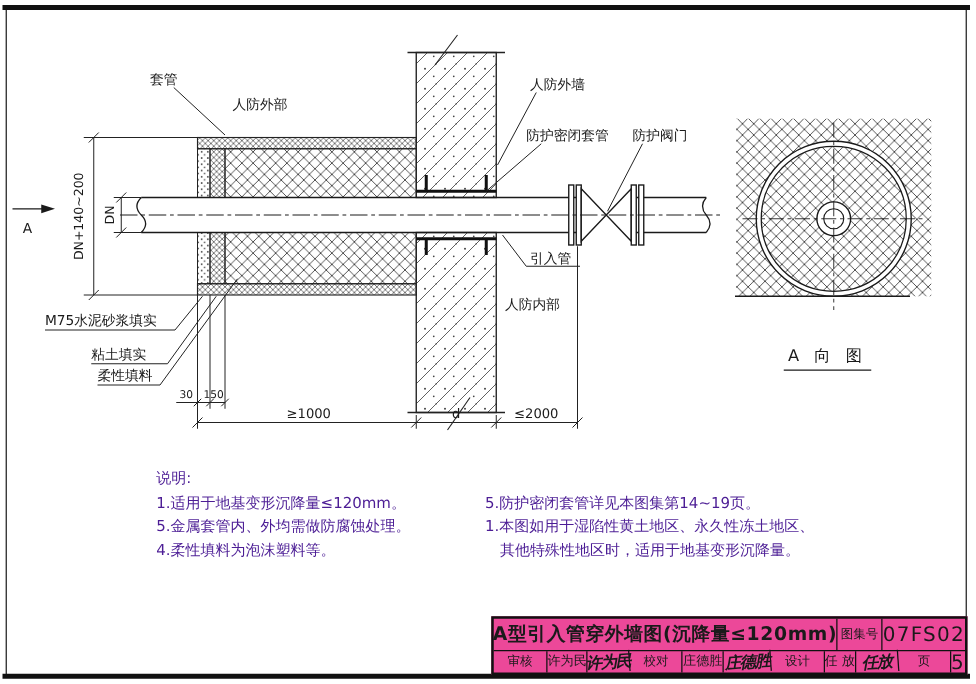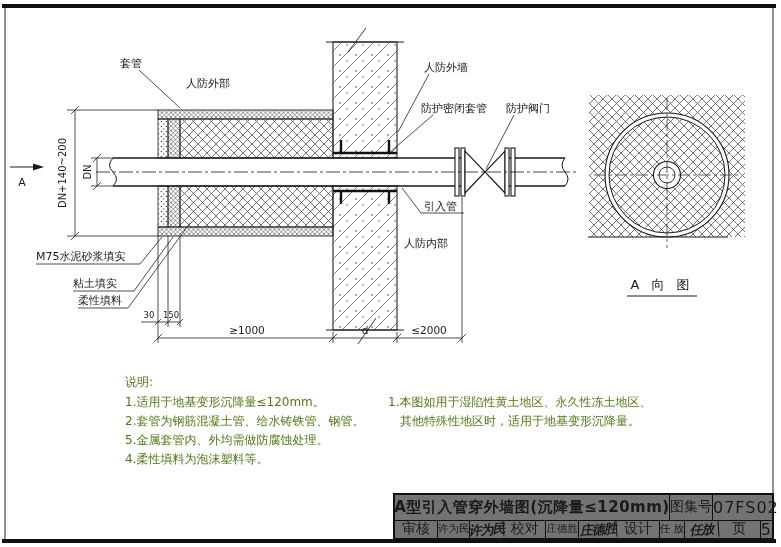--- a/index.html
+++ b/index.html
@@ -4,40 +4,40 @@
 <style>
   html,body{margin:0;padding:0;background:#ffffff;}
   body{
     position:relative;
     width:781px;height:547px;
     font-family:"DejaVu Sans", sans-serif;
     color:#1a1a1a;
     overflow:hidden;
   }
   svg text{fill:#1a1a1a;}
-  .notes{position:absolute;left:125px;top:373px;font-size:12px;line-height:19px;color:#4d7c0f;}
+  .notes{position:absolute;left:125px;top:373px;font-size:12px;line-height:19px;color:#4c1d95;}
   .notes-left{position:absolute;left:0;top:20px;width:270px;white-space:nowrap;}
   .notes-right{position:absolute;left:263px;top:20px;width:330px;white-space:nowrap;}
   .notes-indent{padding-left:12px;}
   
   .tblock{
     position:absolute;left:393px;top:493px;width:381px;height:47px;
-    border:2px solid #111;box-sizing:border-box;background:#737373;
+    border:2px solid #111;box-sizing:border-box;background:#ec4899;
     display:flex;flex-direction:column;
   }
   .tb-row{display:flex;flex:1;min-height:0;}
   .tb-row1{border-bottom:1px solid #111;flex:1.45;}
   .tb-cell{
     border-right:1px solid #111;box-sizing:border-box;
     display:flex;align-items:center;justify-content:center;
     white-space:nowrap;overflow:visible;
   }
   .tb-cell:last-child{border-right:none;}
   .tb-title{font-size:15px;font-weight:bold;letter-spacing:0.5px;}
-  .tb-lab{font-size:14px;}
+  .tb-lab{font-size:10px;}
   .tb-val{font-size:16px;letter-spacing:1px;}
   .tb-name{font-size:10.5px;}
   .tb-sig{
     font-size:13px;font-style:italic;font-weight:600;
     transform:rotate(-4deg);letter-spacing:-1px;
   }
 </style>
 </head>
 <body>
 
@@ -193,25 +193,25 @@
     <text x="662" y="289" font-size="13" text-anchor="middle" letter-spacing="4">A 向 图</text>
     <line x1="627" y1="296" x2="697" y2="296" stroke="#1a1a1a" stroke-width="1"></line>
   </g>
 </svg>
 
 
 <div class="notes">
   <div>说明:</div>
   <div class="notes-left">
     <div>1.适用于地基变形沉降量≤120mm。</div>
-    <div>2.套管为钢筋混凝土管、给水铸铁管、钢管。</div>
     <div>5.金属套管内、外均需做防腐蚀处理。</div>
     <div>4.柔性填料为泡沫塑料等。</div>
   </div>
   <div class="notes-right">
+    <div>5.防护密闭套管详见本图集第14~19页。</div>
     <div>1.本图如用于湿陷性黄土地区、永久性冻土地区、</div>
     <div class="notes-indent">其他特殊性地区时，适用于地基变形沉降量。</div>
   </div>
 </div>
 
 
 <div class="tblock">
   <div class="tb-row tb-row1">
     <div class="tb-cell tb-title" style="width:275px;">A型引入管穿外墙图(沉降量≤120mm)</div>
     <div class="tb-cell tb-lab" style="width:44px;">图集号</div>

